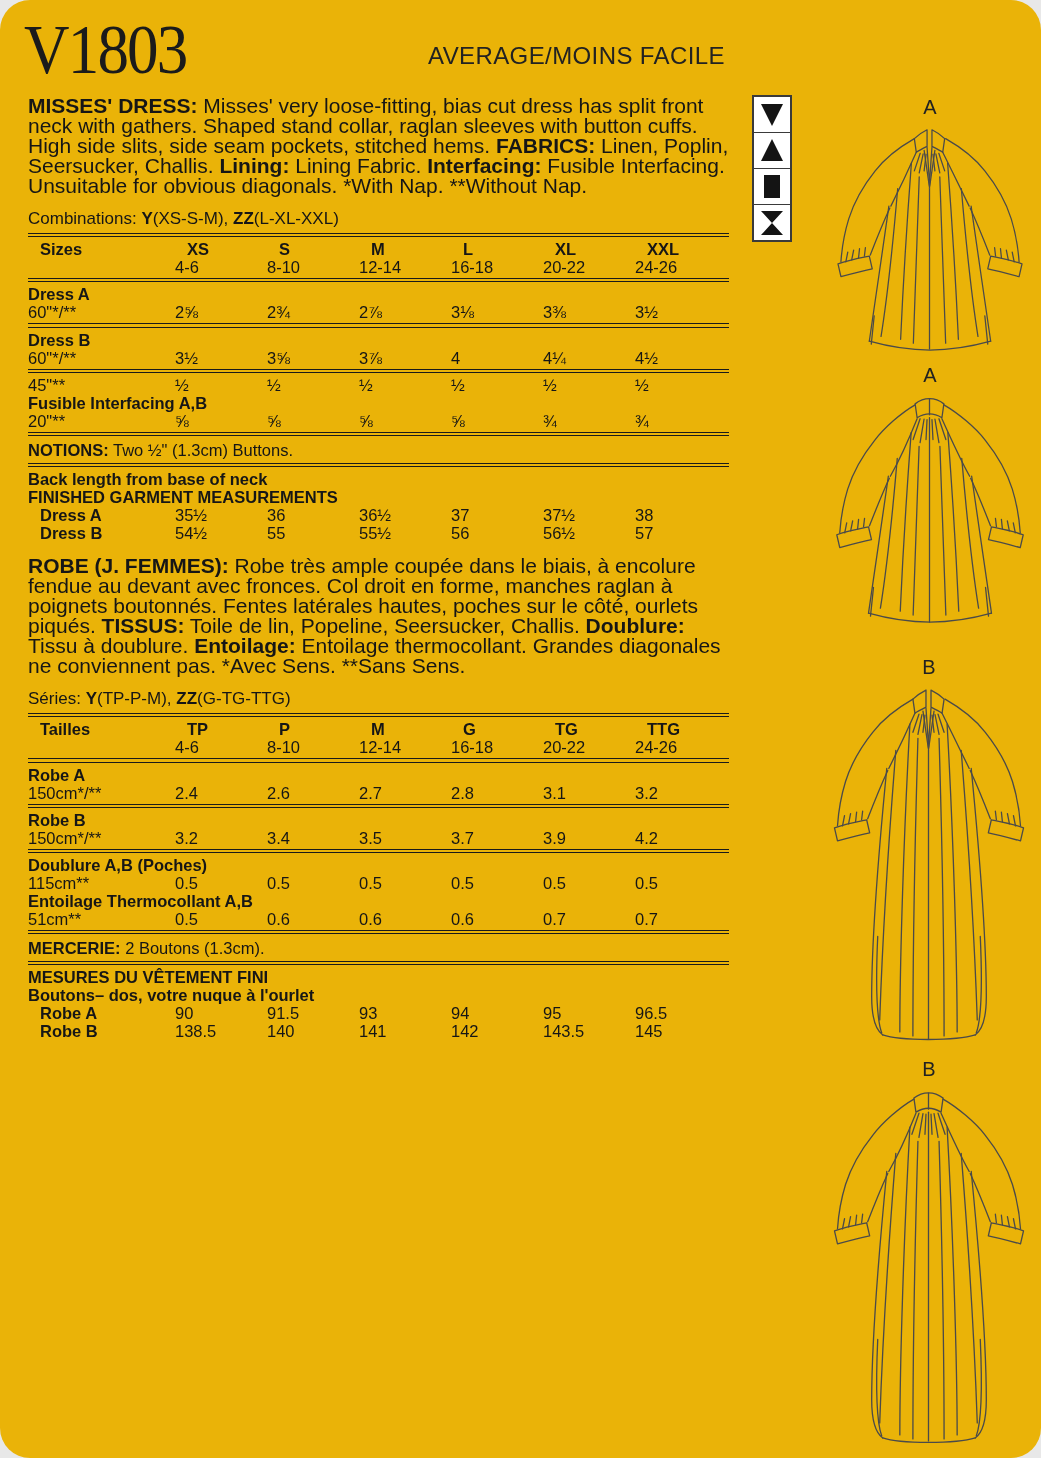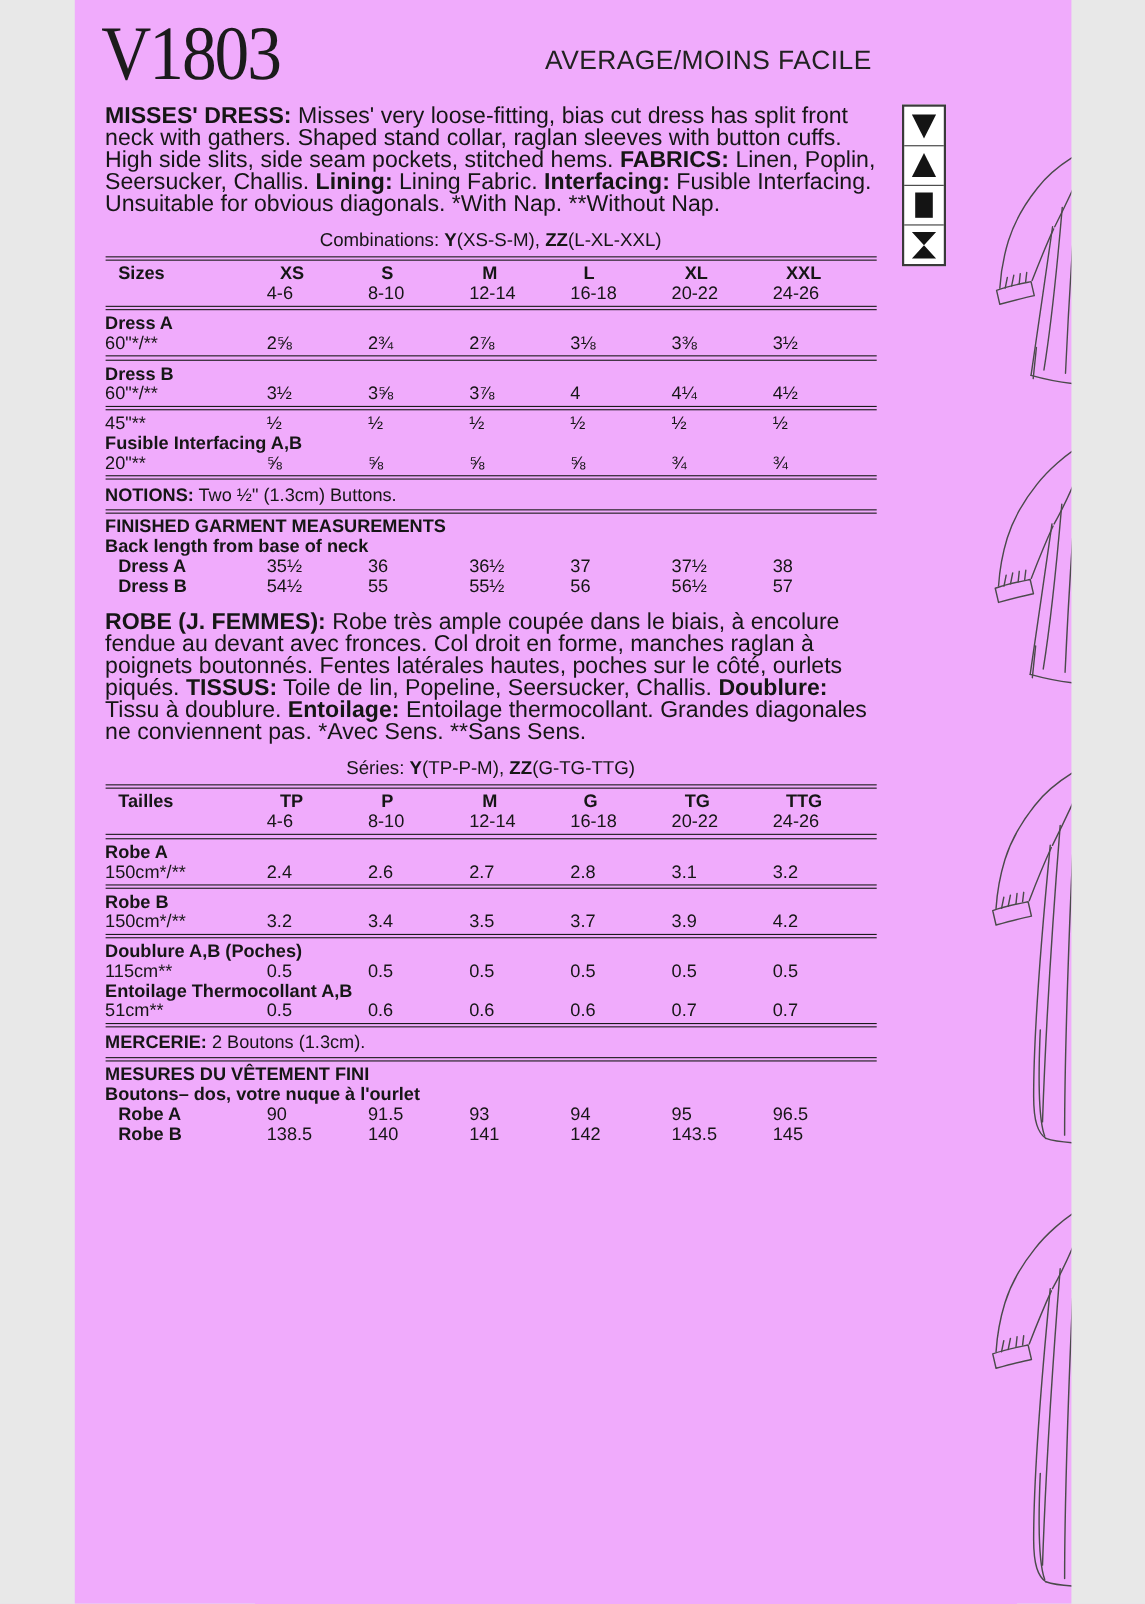--- a/index.html
+++ b/index.html
@@ -1,34 +1,35 @@
 <!DOCTYPE html>
 <html><head>
 <meta charset="utf-8">
 <style>
   html,body{margin:0;padding:0;background:#e8e8e8;}
   .page{
-    position:relative; width:906px; height:1458px; background:#f0abfc;
+    position:relative; width:1041px; height:1458px; background:#eab308;
     font-family:"Liberation Sans", sans-serif; color:#161616; overflow:hidden;
     margin:0 auto;
+    border-radius:30px;
   }
   
   .pattern-number{
     position:absolute; left:24px; top:10px;
     font-family:"Liberation Serif", serif; font-size:70px; font-weight:400;
     transform:scaleX(.9); transform-origin:left top; letter-spacing:-2px; color:#1b1b1b;
   }
   .difficulty{
     position:absolute; left:428px; top:42px; font-size:24px; letter-spacing:.4px; color:#222;
   }
   
   .left-col{ position:absolute; left:28px; top:96px; width:701px; }
   .para{ font-size:21px; line-height:20px; margin:0 0 13px 0; }
   .para b{ font-weight:bold; }
-  .combos{ font-size:17px; line-height:20px; padding-bottom:2px;text-align:center; }
+  .combos{ font-size:17px; line-height:20px; padding-bottom:2px; }
   .rule{ height:2.2px; border-top:1.8px solid #1a1a1a; border-bottom:1.2px solid #1a1a1a; margin:2px 0 3px 0; }
   .grid{ display:grid; grid-template-columns:147px 92px 92px 92px 92px 92px 92px; font-size:16.5px; line-height:18px; }
   .grid .h{ font-weight:bold;margin-left:12px; }
   .rowlabel{ font-weight:bold; font-size:16.5px; line-height:18px; }
   .noteline{ font-size:16.5px; line-height:20px; padding:1px 0; }
   .sectitle{ font-weight:bold; font-size:16.5px; line-height:18px; }
   .fr-block{ margin-top:14px; }
   
   .nap-box{
     position:absolute; left:752px; top:95px; width:36px; border:2px solid #3a3a3a; background:#fff;
@@ -139,22 +140,22 @@
       <div>⅝</div>
       <div>⅝</div>
       <div>¾</div>
       <div>¾</div>
     </div>
     <div class="rule"></div>
 
     <div class="noteline"><b>NOTIONS:</b><span> Two ½" (1.3cm) Buttons.</span></div>
     <div class="rule"></div>
 
+    <div class="sectitle">Back length from base of neck</div>
     <div class="sectitle">FINISHED GARMENT MEASUREMENTS</div>
-    <div class="sectitle">Back length from base of neck</div>
     <div class="grid">
       <div class="h">Dress A</div>
       <div>35½</div>
       <div>36</div>
       <div>36½</div>
       <div>37</div>
       <div>37½</div>
       <div>38</div>
     </div>
     <div class="grid">

